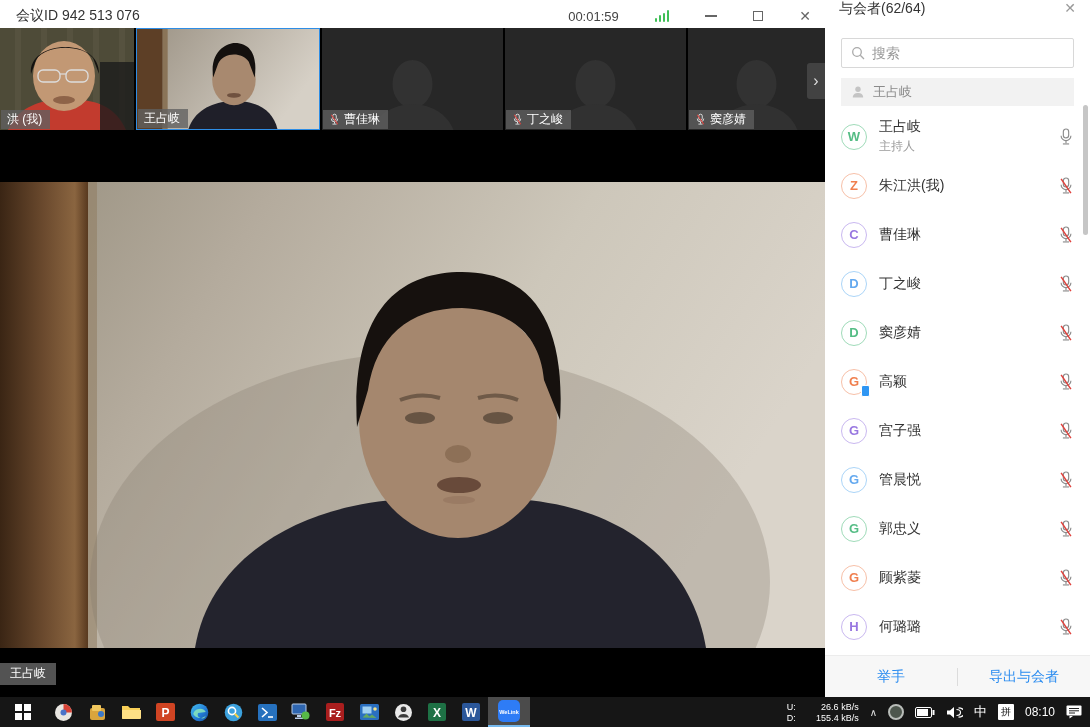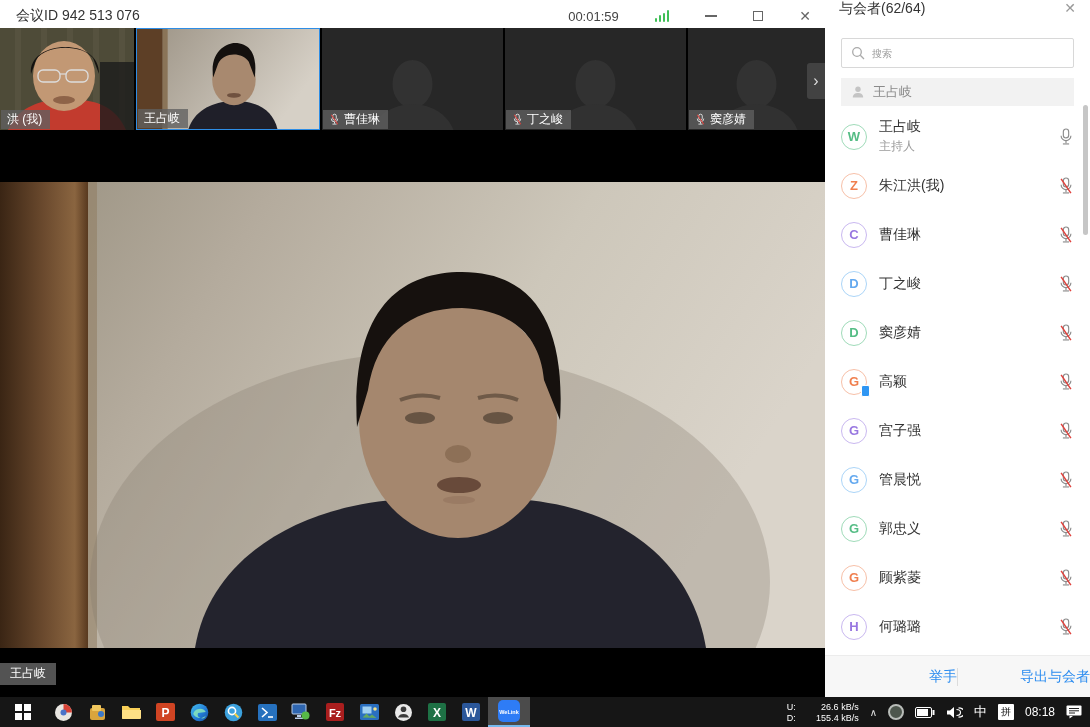--- a/index.html
+++ b/index.html
@@ -39,41 +39,41 @@
   .stage-label { position:absolute; left:0; bottom:12px; background:rgba(97,97,97,.85); color:#fff;
     font-size:12px; padding:2px 10px 3px 10px; }
 
   
   .sidebar { position:absolute; left:825px; top:0; width:265px; height:697px; background:#fff; display:flex; flex-direction:column; }
   .sb-header { height:30px; flex:none; display:flex; padding:0 14px; }
   .sb-title { font-size:14px; color:#333; }
   .sb-close { margin-left:auto; color:#999; font-size:14px; cursor:pointer; }
   .sb-search-wrap { flex:none; padding:8px 16px 10px 16px; }
   .sb-search { height:30px; border:1px solid #d8d8d8; border-radius:2px; display:flex; align-items:center; padding:0 9px; gap:7px; }
-  .sb-search input { border:none; outline:none; flex:1; font-size:10px; color:#b91c1c; font-family:inherit; }
+  .sb-search input { border:none; outline:none; flex:1; font-size:14px; color:#b91c1c; font-family:inherit; }
   .sb-search input::placeholder { color:#9a9a9a; }
   .speaking-bar { flex:none; height:28px; margin:0 16px; background:#f2f2f2; display:flex; align-items:center; gap:8px; padding:0 10px; }
   .speaking-name { font-size:13px; color:#8a8a8a; }
   .plist { flex:1; overflow:hidden; padding-top:6px; }
   .prow { height:49px; display:flex; align-items:center; padding:0 16px; gap:12px; }
   .avatar { position:relative; width:26px; height:26px; border-radius:50%; flex:none; background:#fff;
     display:flex; align-items:center; justify-content:center; font-size:13px; font-weight:bold; }
   .av-green  { border:1.5px solid #9fdbb9; color:#55bd85; }
   .av-orange { border:1.5px solid #f7c0a8; color:#f07f4e; }
   .av-purple { border:1.5px solid #c9b8f0; color:#9877e0; }
   .av-blue   { border:1.5px solid #abd5f8; color:#64a9ef; }
   .mbadge { position:absolute; right:-4px; bottom:-3px; width:9px; height:12px; background:#2f96f3;
     border:1.5px solid #fff; border-radius:2px; }
   .pinfo { display:flex; flex-direction:column; gap:2px; min-width:0; }
   .pname { font-size:14px; color:#333; white-space:nowrap; }
   .prole { font-size:12px; color:#9b9b9b; }
   .pmic { margin-left:auto; display:flex; align-items:center; cursor:pointer; }
   .sb-scrollthumb { position:absolute; right:2px; top:105px; width:5px; height:130px; background:#c6c6c6; border-radius:3px; cursor:pointer; }
   .sb-footer { flex:none; height:42px; background:#f7f7f7; border-top:1px solid #ececec; display:flex; align-items:center; }
-  .sb-footer .fbtn { flex:1; text-align:right; color:#2b8cf0; font-size:14px; cursor:pointer; }
+  .sb-footer .fbtn { flex:1; text-align:center; color:#2b8cf0; font-size:14px; cursor:pointer; }
   .fdiv { width:1px; height:18px; background:#dcdcdc; flex:none; }
 
   
   .taskbar { position:absolute; left:0; top:697px; width:1090px; height:30px; background:#161616; display:flex; align-items:stretch; }
   .tb-btn { width:34px; display:flex; align-items:center; justify-content:center; cursor:pointer; flex:none; }
   .tb-btn.start { width:46px; }
   .tb-btn.tb-active { width:42px; background:#4b4b4b; border-bottom:2.5px solid #76b9ed; }
   .tray { margin-left:auto; display:flex; align-items:center; gap:11px; padding-right:8px; }
   .net { display:flex; flex-direction:column; justify-content:center; width:72px; gap:1px; }
   .net div { display:flex; justify-content:space-between; color:#fff; font-size:9px; line-height:10px; }
@@ -590,21 +590,21 @@
         <rect x="0.5" y="0.5" width="16" height="10" rx="1.5" fill="none" stroke="#fff"></rect>
         <rect x="2" y="2" width="11" height="7" fill="#fff"></rect>
         <rect x="17.5" y="3" width="2" height="5" fill="#fff"></rect>
       </svg>
       <svg width="17" height="13" viewBox="0 0 17 13">
         <path d="M1 4.5 H4 L8 1 V12 L4 8.5 H1 Z" fill="#fff"></path>
         <path d="M10.5 3.5 a4 3 0 0 1 0 6 M12.5 1.8 a6 4.7 0 0 1 0 9.4" stroke="#fff" fill="none" stroke-width="1.2"></path>
       </svg>
       <span class="ime-cn">中</span>
       <span class="ime-pinyin">拼</span>
-      <span class="clock">08:18</span>
+      <span class="clock">08:10</span>
       <svg width="16" height="14" viewBox="0 0 16 14">
         <rect x="0.5" y="0.5" width="15" height="10" rx="1" fill="#fff"></rect>
         <line x1="3" y1="3.5" x2="13" y2="3.5" stroke="#222"></line>
         <line x1="3" y1="5.8" x2="13" y2="5.8" stroke="#222"></line>
         <line x1="3" y1="8" x2="9" y2="8" stroke="#222"></line>
         <path d="M3.5 11 L3.5 13.5 L7 11 Z" fill="#fff"></path>
       </svg>
     </div>
   </div>
 </div>

